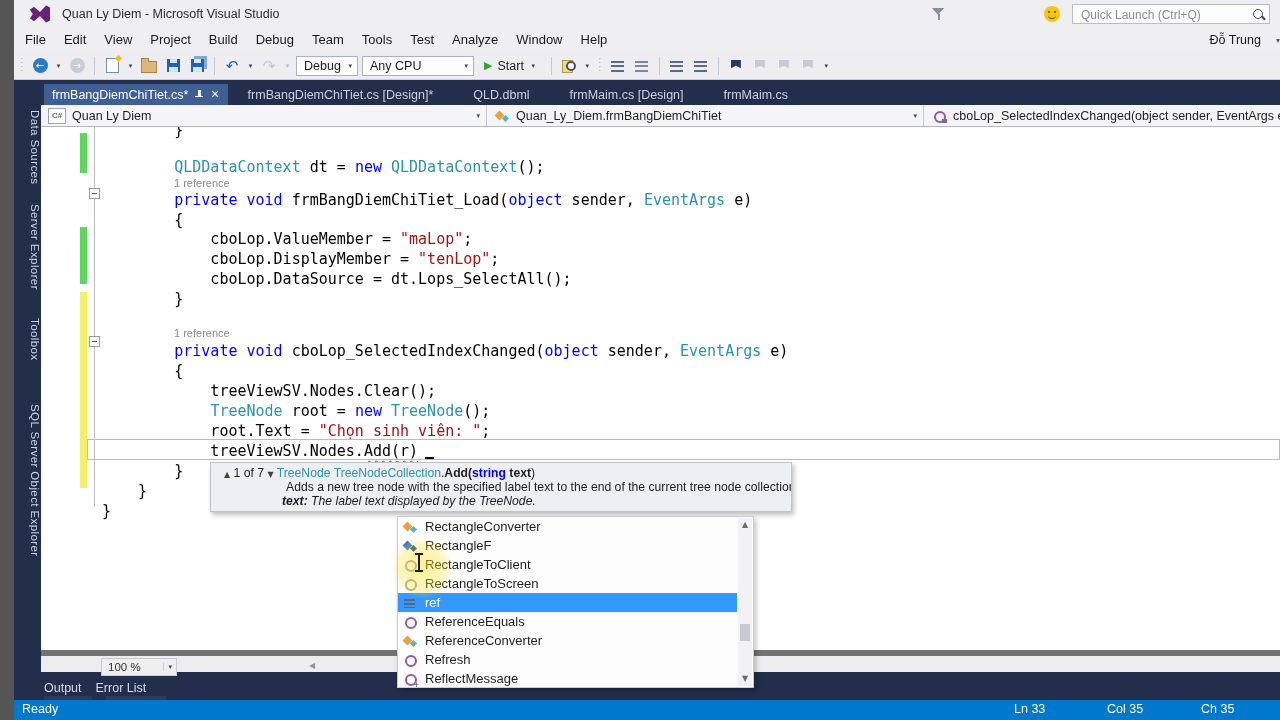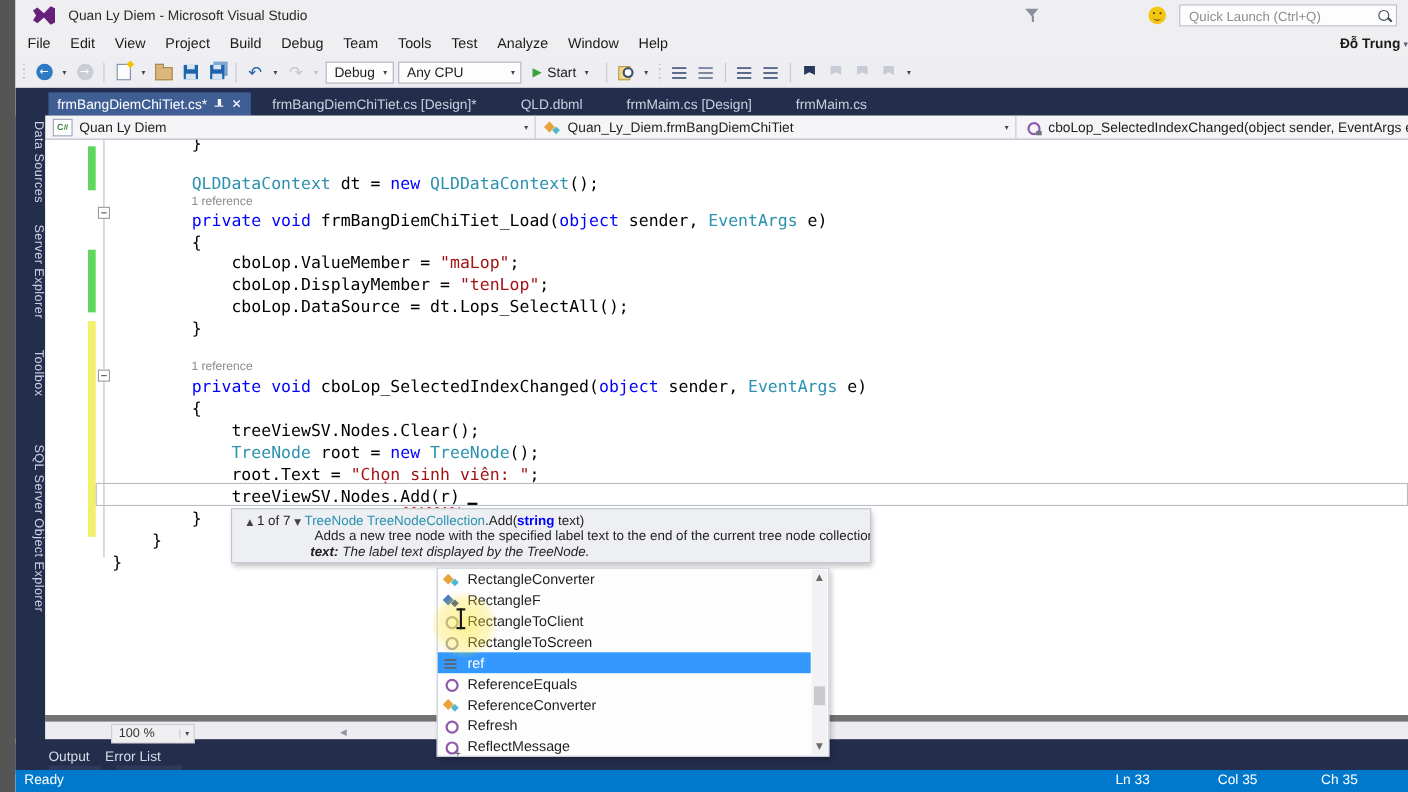--- a/index.html
+++ b/index.html
@@ -27,22 +27,22 @@
   #quick-launch input{position:absolute;left:6px;top:1px;width:160px;height:16px;border:0;outline:0;
            font-family:"Liberation Sans",sans-serif;font-size:12px;color:#333;background:transparent;}
   #quick-launch input::placeholder{color:#8C8C92;}
   #ql-search-icon{position:absolute;right:6px;top:4px;width:8px;height:8px;border:1.6px solid #3F4654;border-radius:50%;}
   #ql-search-icon::after{content:"";position:absolute;left:7px;top:7px;width:5px;height:1.8px;background:#3F4654;transform:rotate(45deg);}
 
   
   #menubar{position:absolute;left:0;top:28px;width:1280px;height:24px;background:#EFEFF2;display:flex;align-items:center;}
   #menu-items{display:flex;padding-left:2px;}
   .menu-item{padding:0 9px;font-size:13px;color:#1A1A1A;line-height:24px;cursor:default;}
-  #user-area{position:absolute;right:14px;top:0;height:24px;display:flex;align-items:center;gap:3px;
-             font-size:12.5px;color:#1A1A1A;font-weight:bold;}
+  #user-area{position:absolute;right:14px;top:0;height:24px;display:flex;align-items:center;gap:15px;
+             font-size:12.5px;color:#1A1A1A;}
   #user-caret{font-size:8px;color:#5A6070;}
 
   
   #toolbar{position:absolute;left:0;top:52px;width:1280px;height:28px;background:#EEEEF2;
            border-bottom:1px solid #C9CBD6;box-sizing:border-box;display:flex;align-items:center;gap:4px;padding-left:4px;}
   .tb-grip{width:4px;height:16px;margin:0 2px;background-image:repeating-linear-gradient(#B9BDCB 0 1.5px,transparent 1.5px 4px);background-size:1.5px 100%;background-repeat:repeat-y;background-position:1px 0;}
   .tb-sep{width:1px;height:18px;background:#C6C8D2;margin:0 3px;}
   .tb-btn{display:flex;align-items:center;justify-content:center;width:20px;height:22px;}
   .tb-caret{font-size:7px;color:#3E4452;width:9px;text-align:center;}
   .tb-caret.dis{color:#B9BDC9;}
@@ -129,21 +129,21 @@
   .code-line.cl{left:133px;font-family:"Liberation Sans",sans-serif;font-size:11px;color:#8B8B8B;height:16px;line-height:16px;}
   .tk-p{color:#000000;} .tk-k{color:#0000FF;} .tk-t{color:#2B91AF;} .tk-s{color:#A31515;} .tk-g{color:#8B8B8B;}
   .tk-sq{color:#000;text-decoration:underline wavy #D8281C;text-decoration-thickness:1px;text-underline-offset:4px;}
   #caret-mark{position:absolute;left:384px;top:330px;width:9px;height:2px;background:#000;}
 
   
   #sigtip{position:absolute;left:196px;top:462px;width:582px;height:50px;background:#EEEFF2;
           border:1px solid #BFC3CF;box-shadow:2px 3px 5px rgba(0,0,0,.25);box-sizing:border-box;
           font-size:12.2px;color:#1E1E1E;padding:3px 0 0 13px;z-index:40;overflow:hidden;white-space:nowrap;}
   #sigtip .pager{font-size:8px;color:#444;} 
-  #sigtip .teal{color:#2B91AF;} #sigtip .blue{color:#0000FF;font-weight:bold;} .bold{font-weight:normal;}
+  #sigtip .teal{color:#2B91AF;} #sigtip .blue{color:#0000FF;font-weight:bold;} .bold{font-weight:bold;}
   #sig-line2{padding-left:62px;} #sig-line3{padding-left:58px;font-style:italic;}
   #sig-line3 .plabel{font-weight:bold;}
 
   
   #completion{position:absolute;left:383px;top:516px;width:357px;height:172px;background:#FDFDFE;
               border:1px solid #C9CCD8;box-shadow:2px 3px 5px rgba(0,0,0,.25);box-sizing:border-box;z-index:50;}
   .ci-row{position:relative;width:339px;height:19px;display:flex;align-items:center;gap:7px;padding-left:4px;
           box-sizing:border-box;font-size:13px;color:#1E1E1E;cursor:default;}
   .ci-row.selected{background:#3399FF;color:#FFFFFF;}
   #comp-scroll{position:absolute;right:1px;top:1px;width:14px;height:168px;background:#F2F2F4;}

